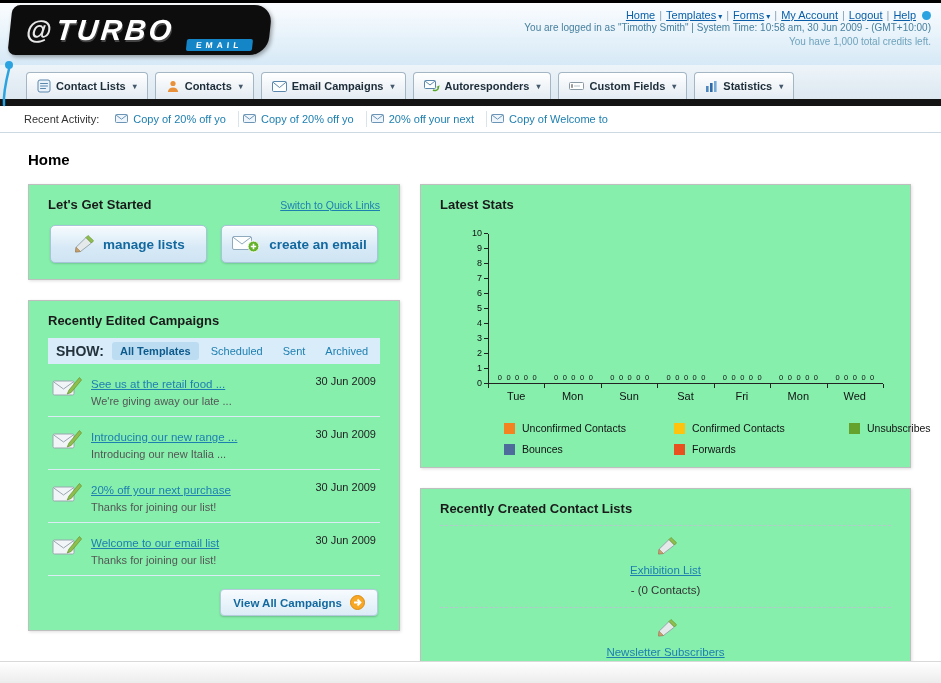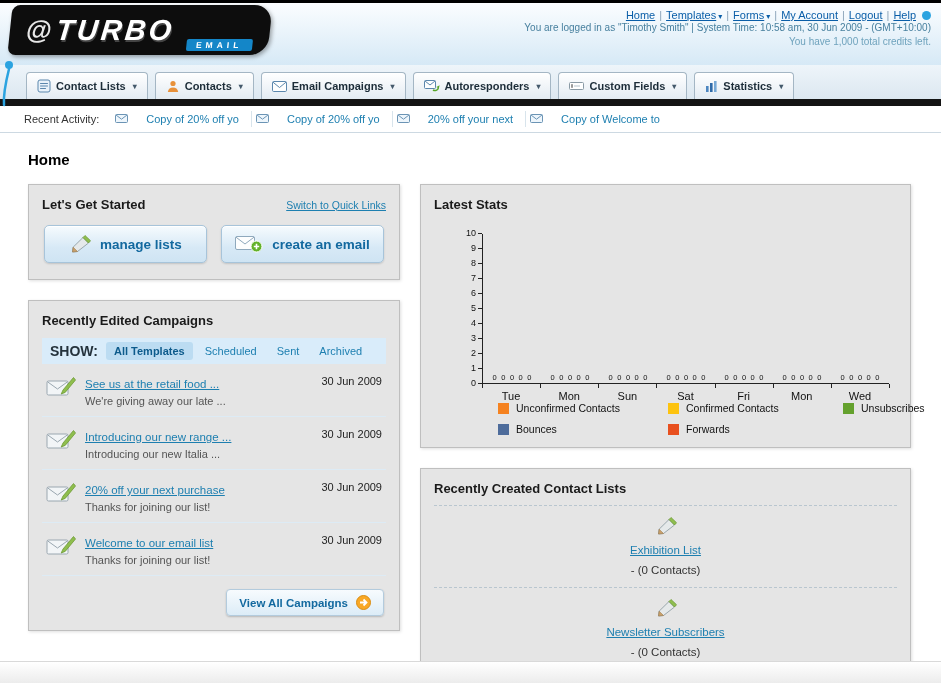--- a/index.html
+++ b/index.html
@@ -38,32 +38,32 @@
              box-shadow:inset 0 1px 0 #fff; }
   .tab-arrow { font-size:8px; color:#44596b; margin-left:2px; }
   .tab-icon { display:inline-flex; align-items:center; }
   .black-bar { height:7px; background:#141414; }
 
   
   .activity-bar { display:flex; align-items:center; height:27px; padding-left:24px; background:#fff;
                   border-bottom:1px solid #cdd9e2; font-size:11px; }
   .ra-label { color:#333; margin-right:12px; }
   .ra-items { display:flex; align-items:center; }
-  .activity-item { display:flex; align-items:center; gap:18px; color:#1d7fb0; padding:0 12px 0 4px;
+  .activity-item { display:flex; align-items:center; gap:5px; color:#1d7fb0; padding:0 12px 0 4px;
                    border-right:1px solid #d8e4ec; text-decoration:none; cursor:pointer; height:16px; }
   .activity-item:last-child { border-right:none; }
   .act-label { white-space:nowrap; overflow:hidden; max-width:100px; }
 
   
   .content { padding:14px 30px 0 28px; }
   .page-title { font-size:15px; font-weight:bold; color:#000; margin:4px 0 16px; }
   .columns { display:flex; gap:20px; align-items:flex-start; }
   .col-left { width:372px; flex:none; }
   .col-right { flex:1; min-width:0; }
-  .panel { background:#e5e5e5; border:1px solid #bfbfbf; padding:12px 13px; box-shadow:1px 1px 3px rgba(0,0,0,.13); margin-bottom:20px; }
+  .panel { background:#86efac; border:1px solid #bfbfbf; padding:12px 19px; box-shadow:1px 1px 3px rgba(0,0,0,.13); margin-bottom:20px; }
   .panel-title { font-size:13px; font-weight:bold; color:#1a1a1a; }
 
   
   .gs-head { display:flex; justify-content:space-between; align-items:center; }
   .switch-link { font-size:10.5px; color:#1d7fb0; text-decoration:underline; cursor:pointer; }
   .gs-buttons { display:flex; gap:14px; margin:13px 2px 4px; }
   .gs-btn { flex:1; height:38px; display:flex; align-items:center; justify-content:center; gap:9px;
             background:linear-gradient(180deg,#f6fbfe,#d7e9f6 60%,#cfe4f3); border:1px solid #a7c4da;
             border-radius:5px; color:#13699f; font-weight:bold; font-size:13.5px; cursor:pointer;
             box-shadow:0 1px 2px rgba(0,0,0,.15), inset 0 1px 0 #fff; font-family:inherit; }
@@ -96,21 +96,21 @@
   .y-row { position:absolute; right:0; display:flex; align-items:center; gap:2px; font-size:9px; color:#111; line-height:1; }
   .y-tick { width:4px; height:1px; background:#222; display:inline-block; }
   .plot-col { flex:1; min-width:0; }
   .plot { height:150px; border-left:1px solid #222; border-bottom:1px solid #222; position:relative; }
   .val-groups { position:absolute; left:0; right:0; bottom:1px; display:flex; }
   .val-group { flex:1; display:flex; justify-content:center; gap:4.5px; font-size:7.5px; color:#111; }
   .x-ticks { position:relative; height:4px; }
   .x-tick { position:absolute; width:1px; height:4px; background:#222; }
   .day-labels { display:flex; margin-top:2px; }
   .day-label { flex:1; text-align:center; font-size:11px; color:#111; }
-  .legend { margin-top:0; display:grid; grid-template-columns:170px 175px 1fr; row-gap:9px; padding-left:42px; }
+  .legend { margin-top:20px; display:grid; grid-template-columns:170px 175px 1fr; row-gap:9px; padding-left:42px; }
   .legend-item { display:flex; align-items:center; gap:7px; }
   .legend-swatch { width:11px; height:11px; display:inline-block; flex:none; }
   .legend-label { font-size:10.5px; color:#111; }
 
   
   .cl-title { padding-bottom:9px; border-bottom:1px dashed #b9c6cf; }
   .cl-row { display:flex; align-items:center; gap:8px; padding:11px 2px; border-bottom:1px dashed #b9c6cf; font-size:11.5px;flex-direction:column; }
   .cl-icon { display:inline-flex; }
   .cl-name { color:#1d7fb0; text-decoration:underline; cursor:pointer; }
   .cl-detail { color:#333; }

